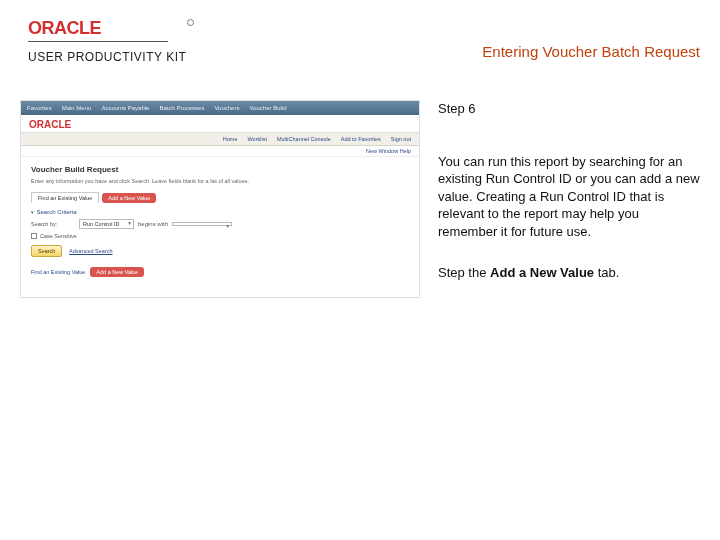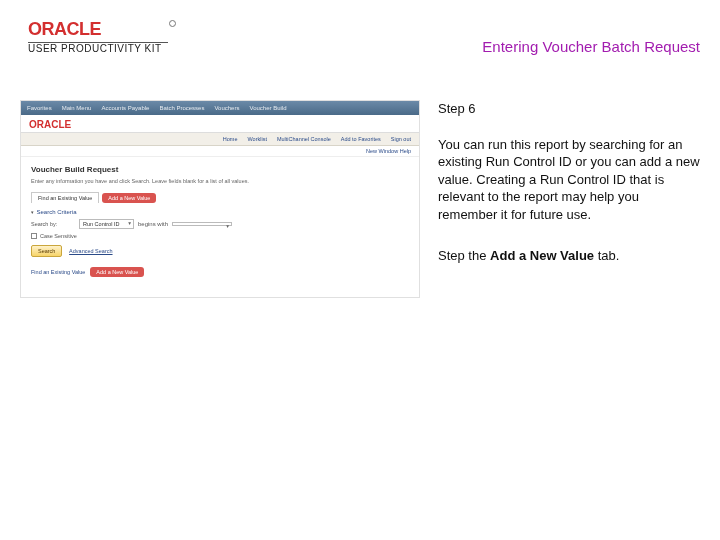--- a/index.html
+++ b/index.html
@@ -38,28 +38,28 @@
     border-radius: 50%;
     font-size: 6px;
   }
   .logo-rule {
     border: none;
     border-top: 1px solid #555;
     margin: 2px 0 0 0;
     width: 140px;
   }
   .logo-sub {
-    font-size: 10px;
+    font-size: 12px;
     letter-spacing: 0.5px;
     color: #222;
-    margin-top: 0;
+    margin-top: 8px;
   }
   .header-title {
     font-size: 15px;
-    color: #a21caf;
+    color: #c2410c;
     margin-top: 20px;
   }
   .main {
     position: absolute;
     top: 100px;
     left: 20px;
     right: 20px;
     display: flex;
     gap: 18px;
   }
@@ -164,21 +164,21 @@
     padding: 2px 6px;
     border-radius: 3px;
     font-size: 5.5px;
   }
   .instructions {
     width: 262px;
     font-size: 13px;
     color: #111;
     line-height: 1.35;
   }
-  .step-label { margin-bottom: 18px; }
+  .step-label { margin-bottom: 35px; }
   .body-text { margin-bottom: 24px; }
   .action-text b { font-weight: bold; }
 </style>
 </head>
 <body>
 
 <div class="header">
   <div class="logo-block">
     <div class="logo-oracle">ORACLE</div>
     <hr class="logo-rule">

